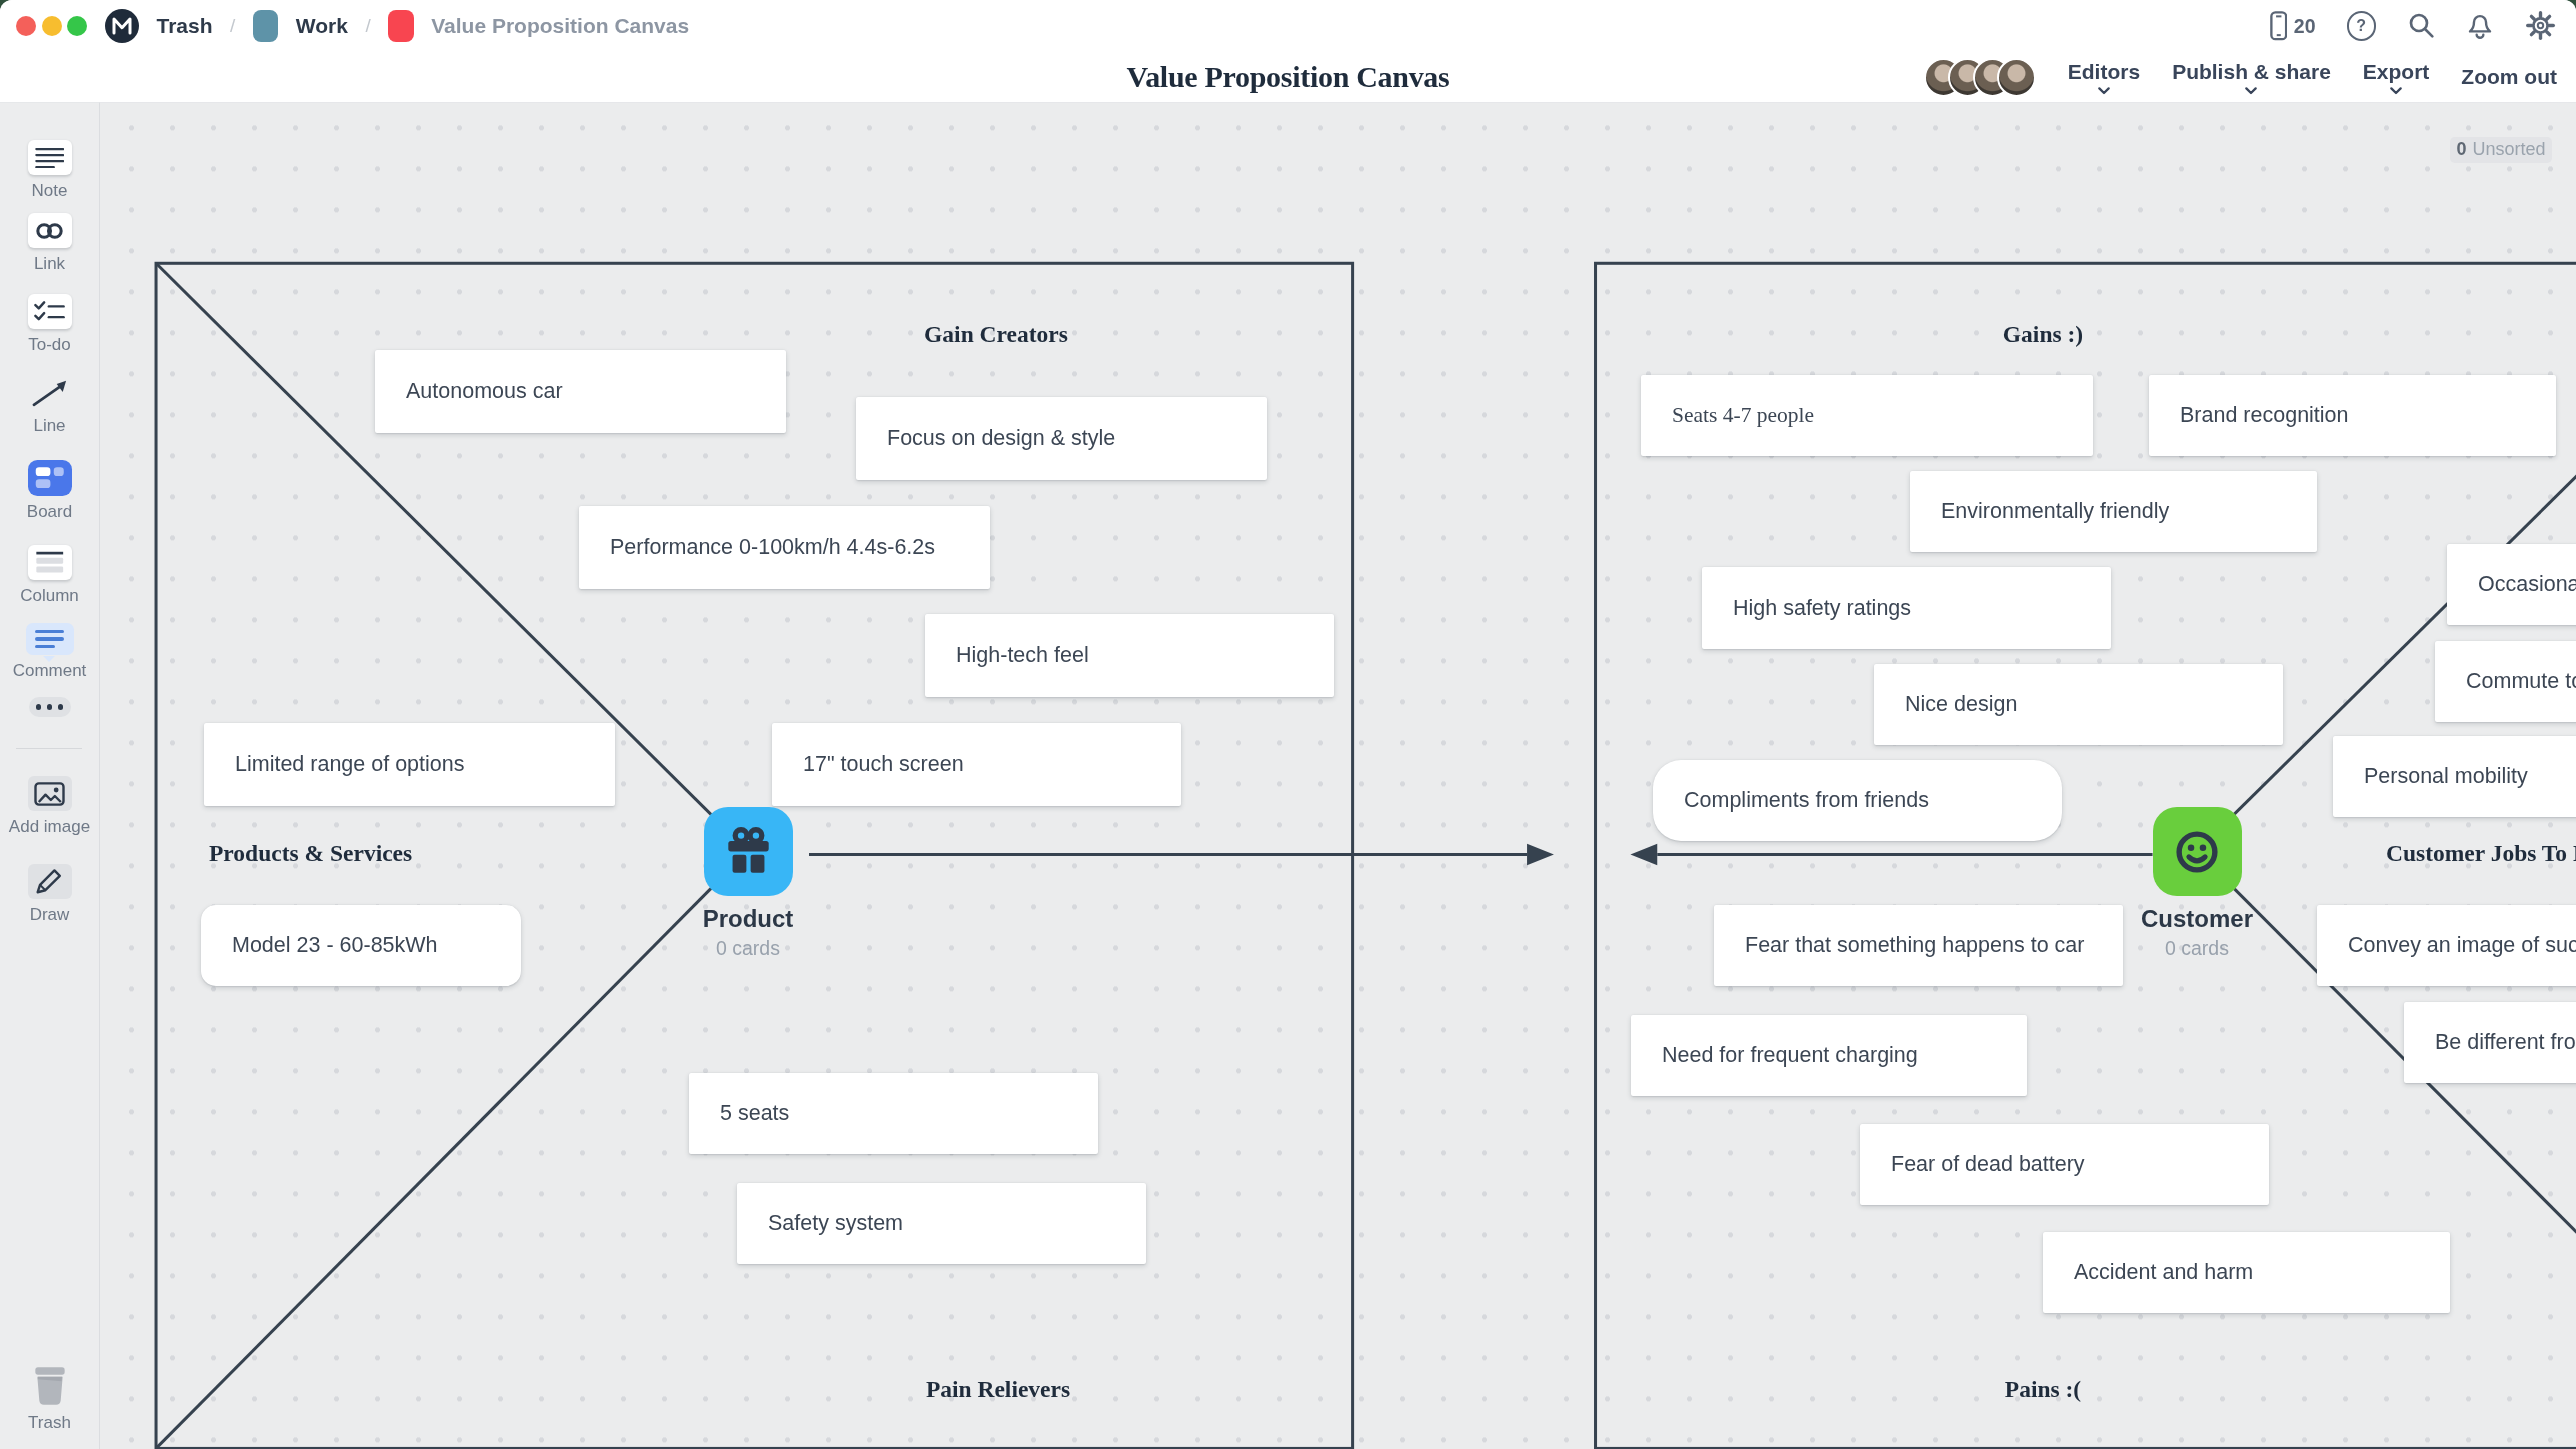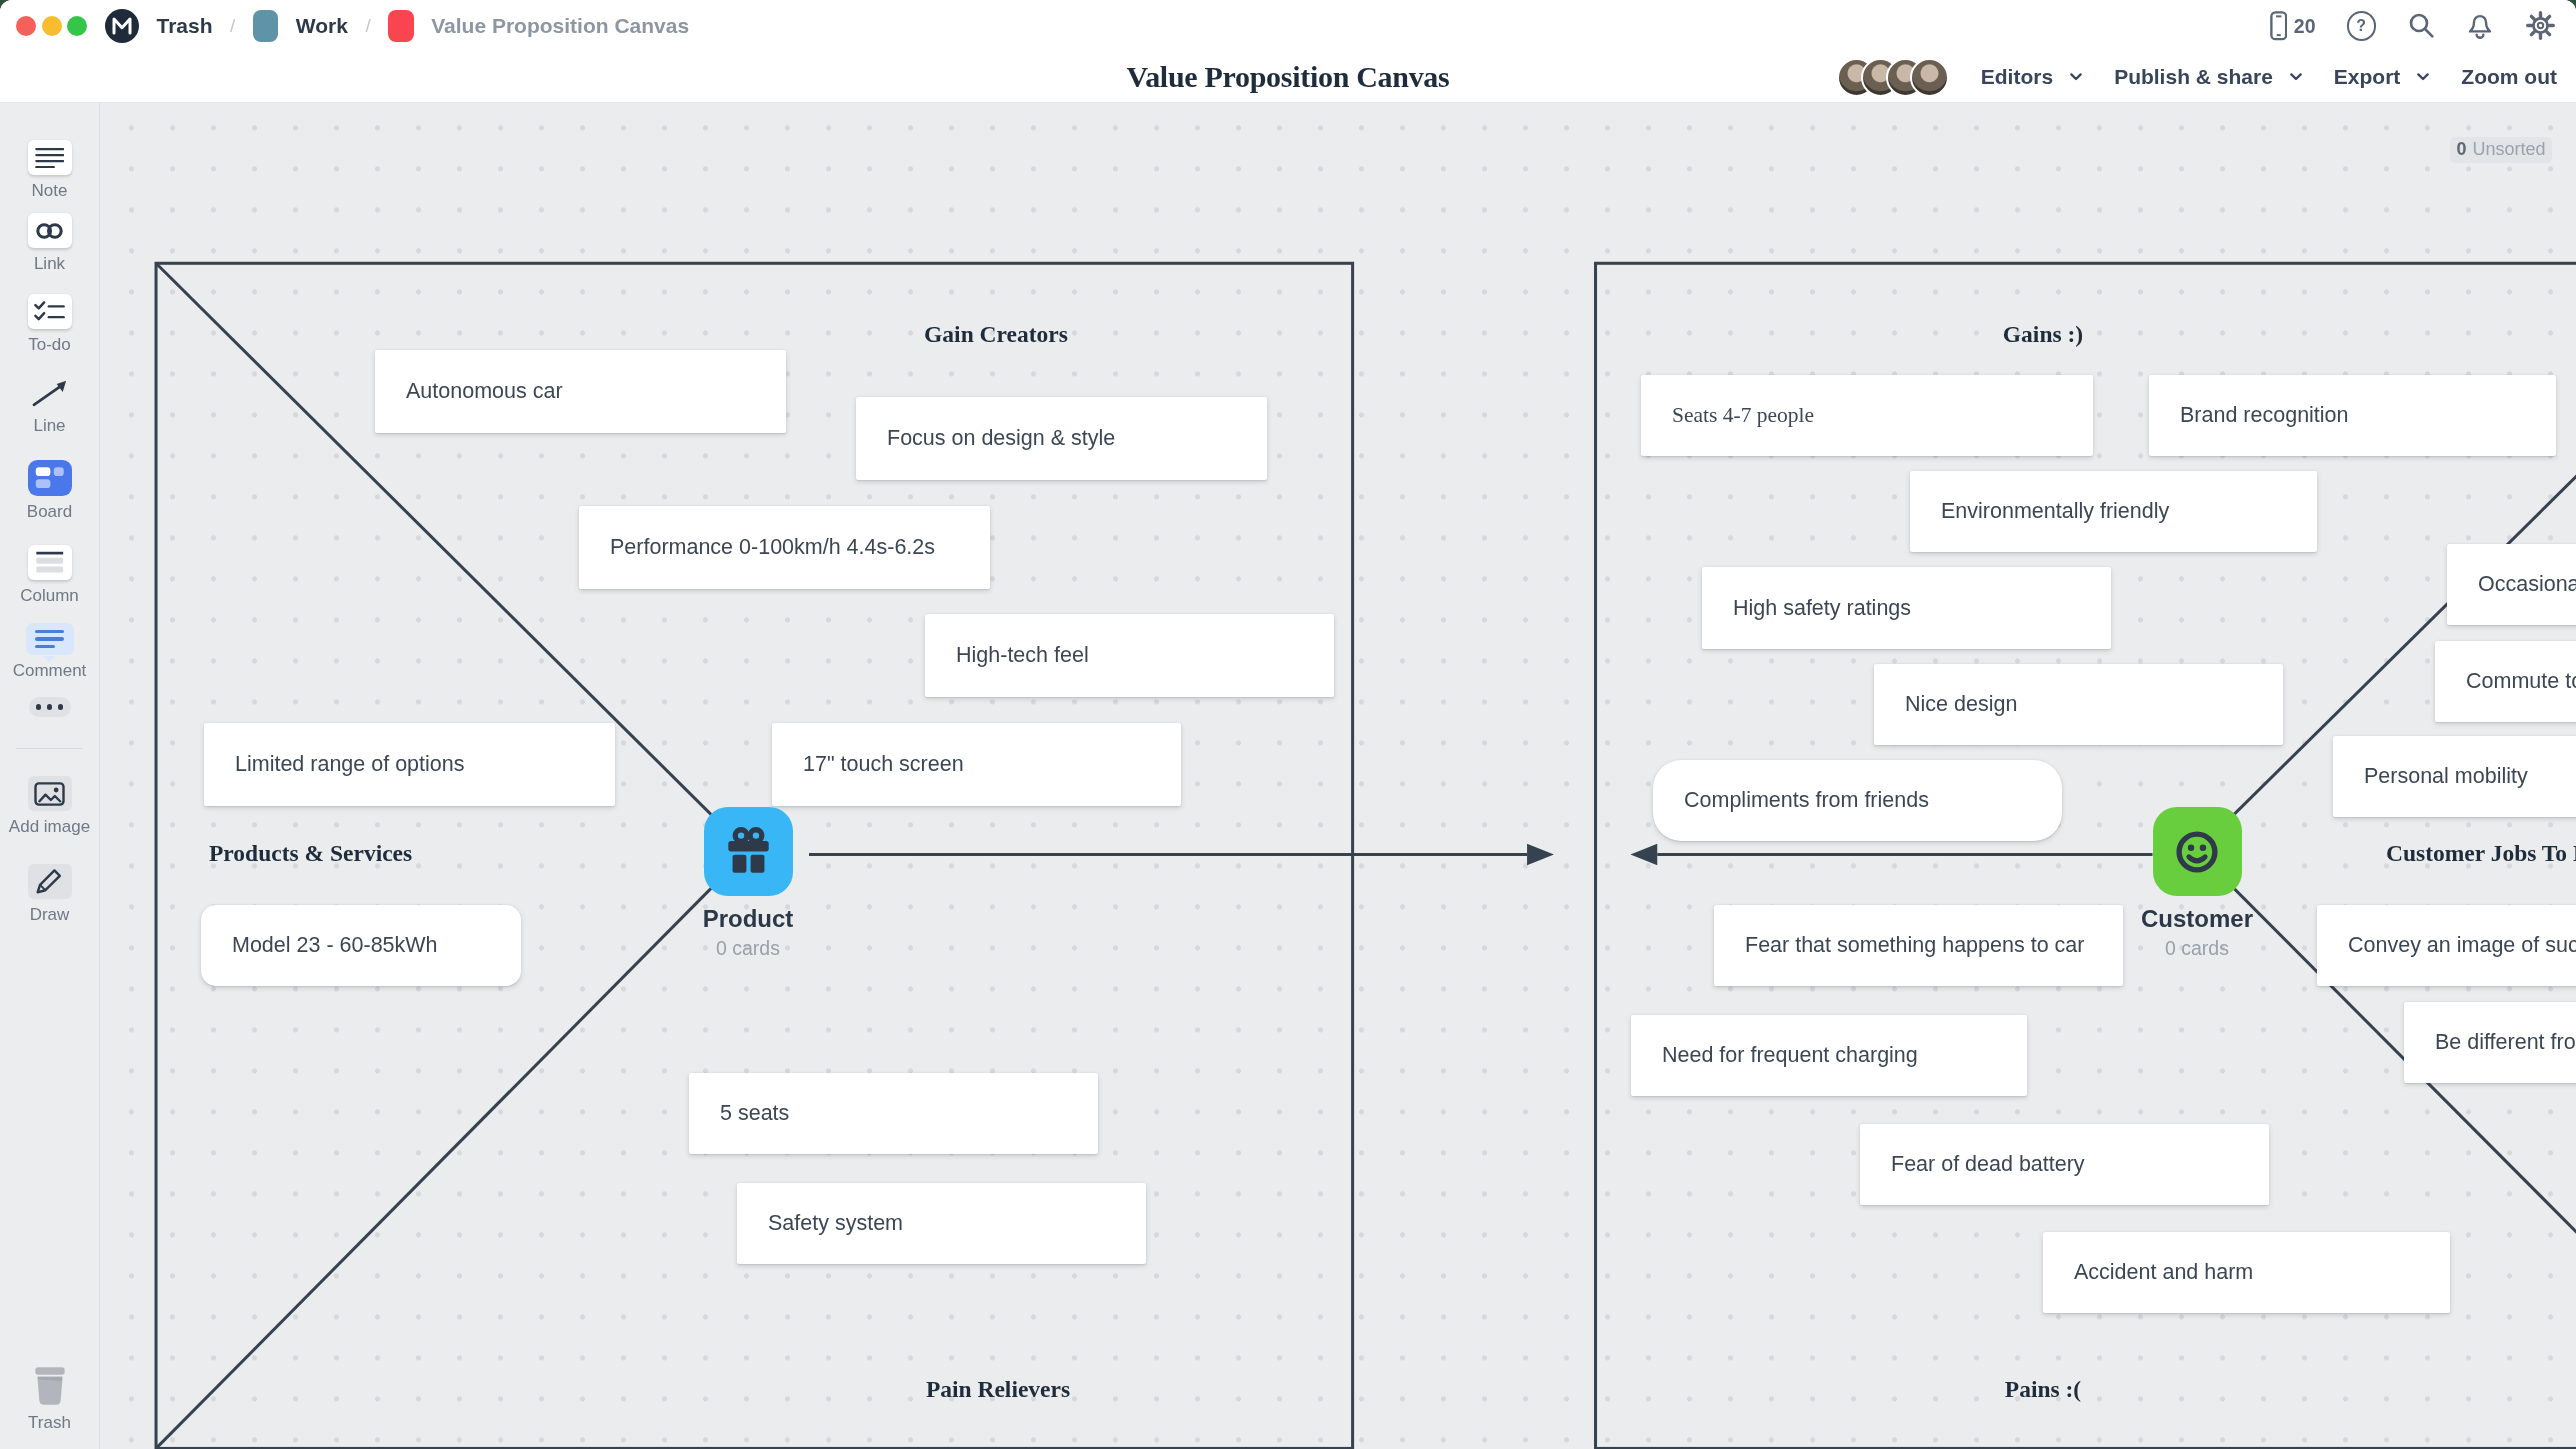--- a/index.html
+++ b/index.html
@@ -19,21 +19,21 @@
   .chip-teal{background:#5e93a8;}
   .chip-red{background:#f84550;}
   .bc-current{font-size:21px;font-weight:700;color:#8d96a3;}
   .hdr-icons{position:absolute;right:20px;top:0;height:52px;display:flex;align-items:center;gap:31px;color:#5a6575;}
   .device-badge{display:flex;align-items:center;gap:6.7px;}
   .device-num{font-size:19.5px;color:#5a6575;font-weight:600;}
   .help-circle{width:25.5px;height:25.5px;border-radius:50%;border:2.3px solid #5a6575;display:flex;align-items:center;justify-content:center;font-size:16px;font-weight:700;color:#5a6575;}
   .row2{position:absolute;left:0;top:52px;width:100%;height:50px;}
   .page-title{position:absolute;left:0;top:0;width:100%;text-align:center;line-height:50px;font-family:"Liberation Serif","DejaVu Serif",serif;font-size:30px;font-weight:700;color:#1f2c3c;letter-spacing:-0.3px;}
   .hdr-actions{position:absolute;right:19px;top:0;height:50px;display:flex;align-items:center;gap:32px;z-index:2;}
-  .action{display:flex;align-items:center;gap:17px;font-size:21px;font-weight:600;color:#39455a;cursor:default;}
+  .action{display:flex;align-items:center;gap:3px;font-size:21px;font-weight:600;color:#39455a;cursor:default;flex-direction:column;}
   .avatars{display:flex;align-items:center;}
   .avatar{width:35px;height:35px;border-radius:50%;border:2px solid #fff;margin-left:-14.8px;background:radial-gradient(circle at 50% 38%,#c9b8a8 0 30%,#6b5f52 34% 62%,#3d3832 66% 100%);}
   .avatar:first-child{margin-left:0;}
   
   aside{position:absolute;left:0;top:102px;width:99px;height:1348px;background:#ecedee;border-right:0.7px solid #dbdde0;z-index:25;}
   .tool{position:absolute;left:0;width:99px;text-align:center;}
   .tool-label{display:block;margin-top:6px;font-size:17px;color:#6f7987;}
   .tool-card{margin:0 auto;width:44px;height:35px;background:#fff;border-radius:6px;box-shadow:0 1.3px 2.7px rgba(30,40,50,.18);display:flex;align-items:center;justify-content:center;}
   .tool-gray{background:#dfe1e4;box-shadow:none;}
   .tool-board{width:44px;height:36px;border-radius:9.4px;background:#4a77ea;box-shadow:none;}

